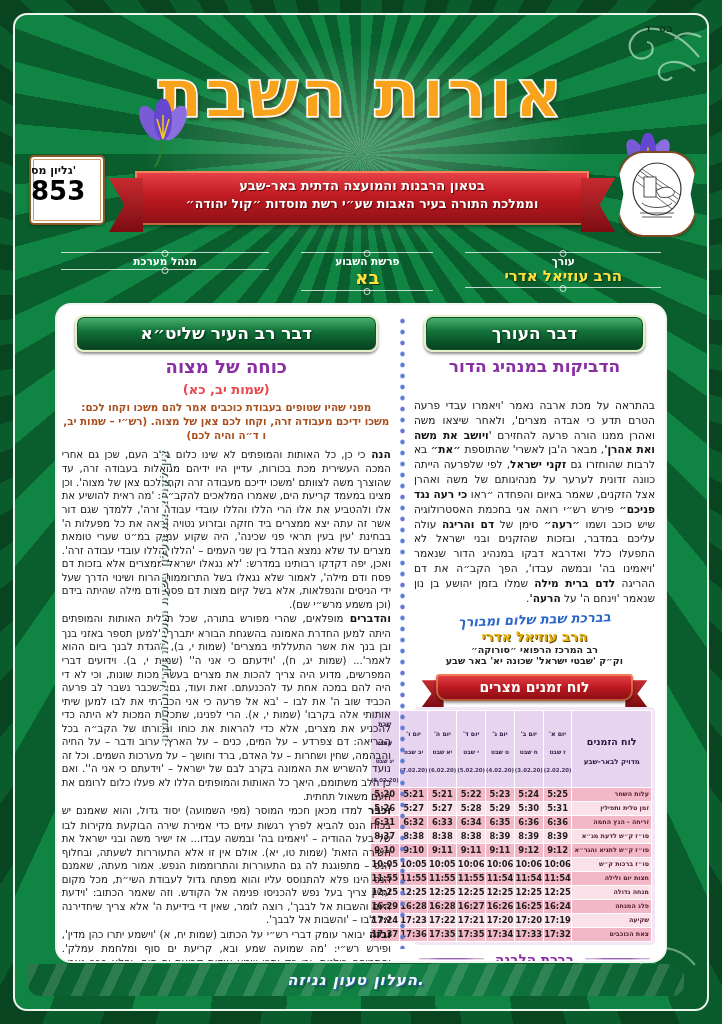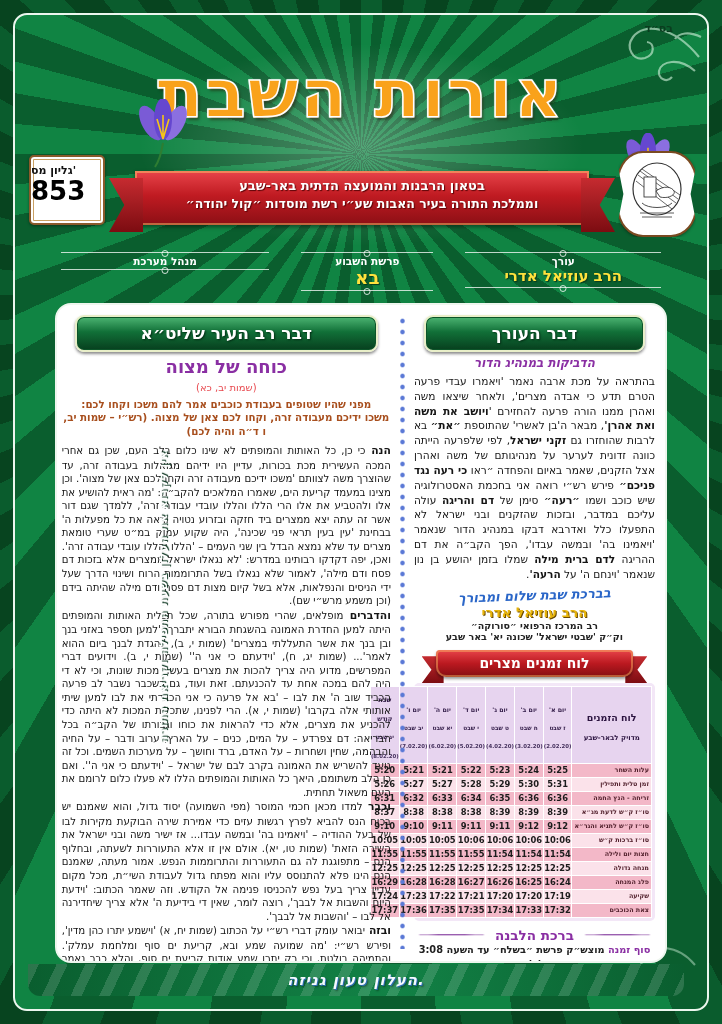--- a/index.html
+++ b/index.html
@@ -125,29 +125,29 @@
     margin:2px auto 4px; width:92%;
     background:linear-gradient(180deg,#4cb472 0%, #117038 45%, #073f1e 100%);
     border:2px solid #e9efc9; border-radius:9px;
     box-shadow:0 2px 3px rgba(0,0,0,.45), inset 0 0 0 1px #0c5429;
     color:#fff; font-weight:bold; text-align:center; padding:6px 0 7px;
     text-shadow:1px 1px 2px #032c14;
   }
   .col-editor .sec-btn { font-size:17px; }
   .col-rav .sec-btn { font-size:17px; }
   .sec-title { text-align:center; font-weight:bold; color:#8a2fa3; }
-  .col-editor .sec-title { font-size:12px; margin:2px 0 4px;font-style:italic; }
+  .col-editor .sec-title { font-size:17px; margin:2px 0 22px; }
   .col-rav .sec-title { font-size:18px; margin:2px 0 5px; }
 
   .body-text { font-size:10.6px; line-height:1.4; text-align:justify; color:#141414; }
   .col-rav .body-p { font-size:10.2px; line-height:1.33; text-align:justify; color:#141414; margin-bottom:1px; }
   .col-rav .body-p b { font-size:10.8px; }
 
   .verse { text-align:center; color:#e8484e; font-weight:bold; font-size:12px; line-height:1.25; }
-  .verse-src { display:block; font-size:10px; font-weight:normal; color:#e8484e; }
+  .verse-src { display:block; font-size:13px; font-weight:bold; color:#e8484e; }
   .rashi { text-align:center; color:#a84f1e; font-weight:bold; font-size:10.3px; line-height:1.35; margin:3px 0 5px; }
 
   .sig { text-align:center; margin-top:3px; }
   .sig-script { font-size:13px; color:#2a66c8; font-style:italic; font-weight:bold; transform:rotate(-2deg); display:inline-block; }
   .sig-name { font-size:13.5px; font-weight:bold; color:#e7b40a; text-shadow:1px 1px 0 #6b4a00; }
   .sig-role { font-size:9.5px; color:#222; font-weight:bold; line-height:1.25; }
 
   .ribbon-sec {
     position:relative; margin:7px auto 6px; width:82%;
     background:linear-gradient(180deg,#e8444a 0%, #bb1920 50%, #840d12 100%);

